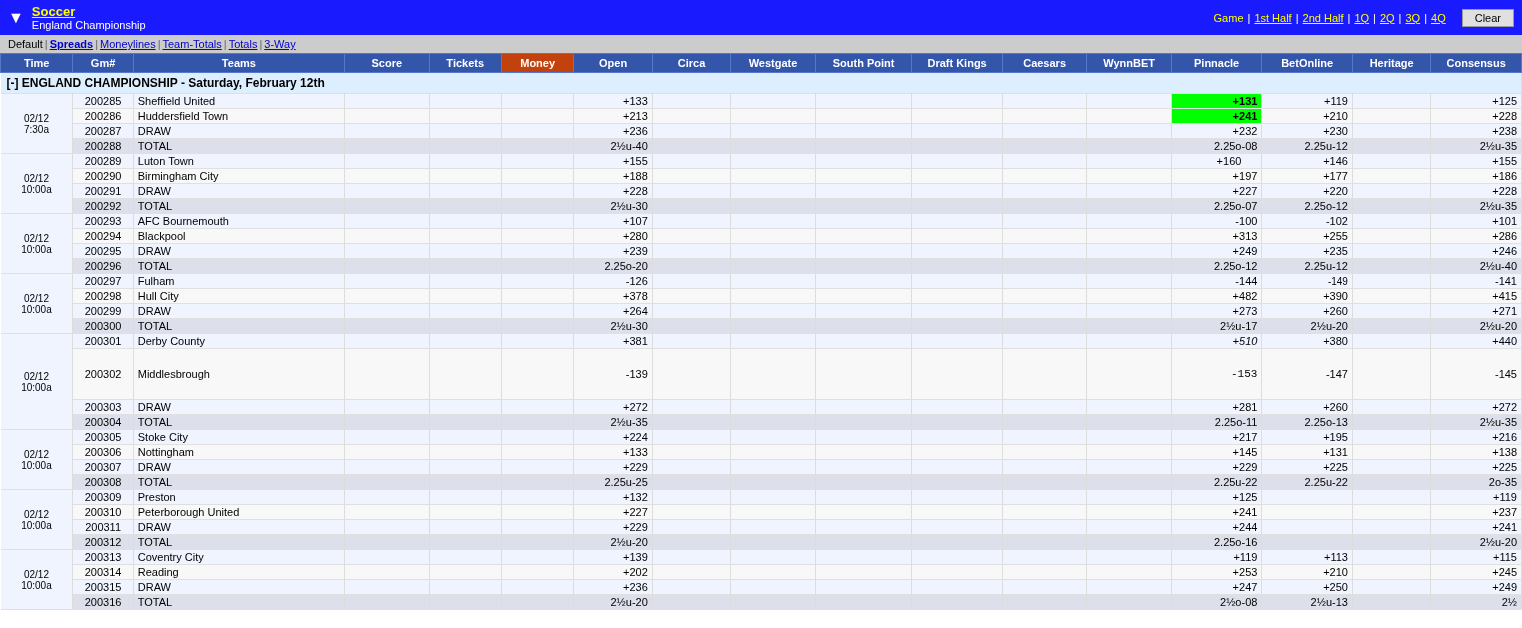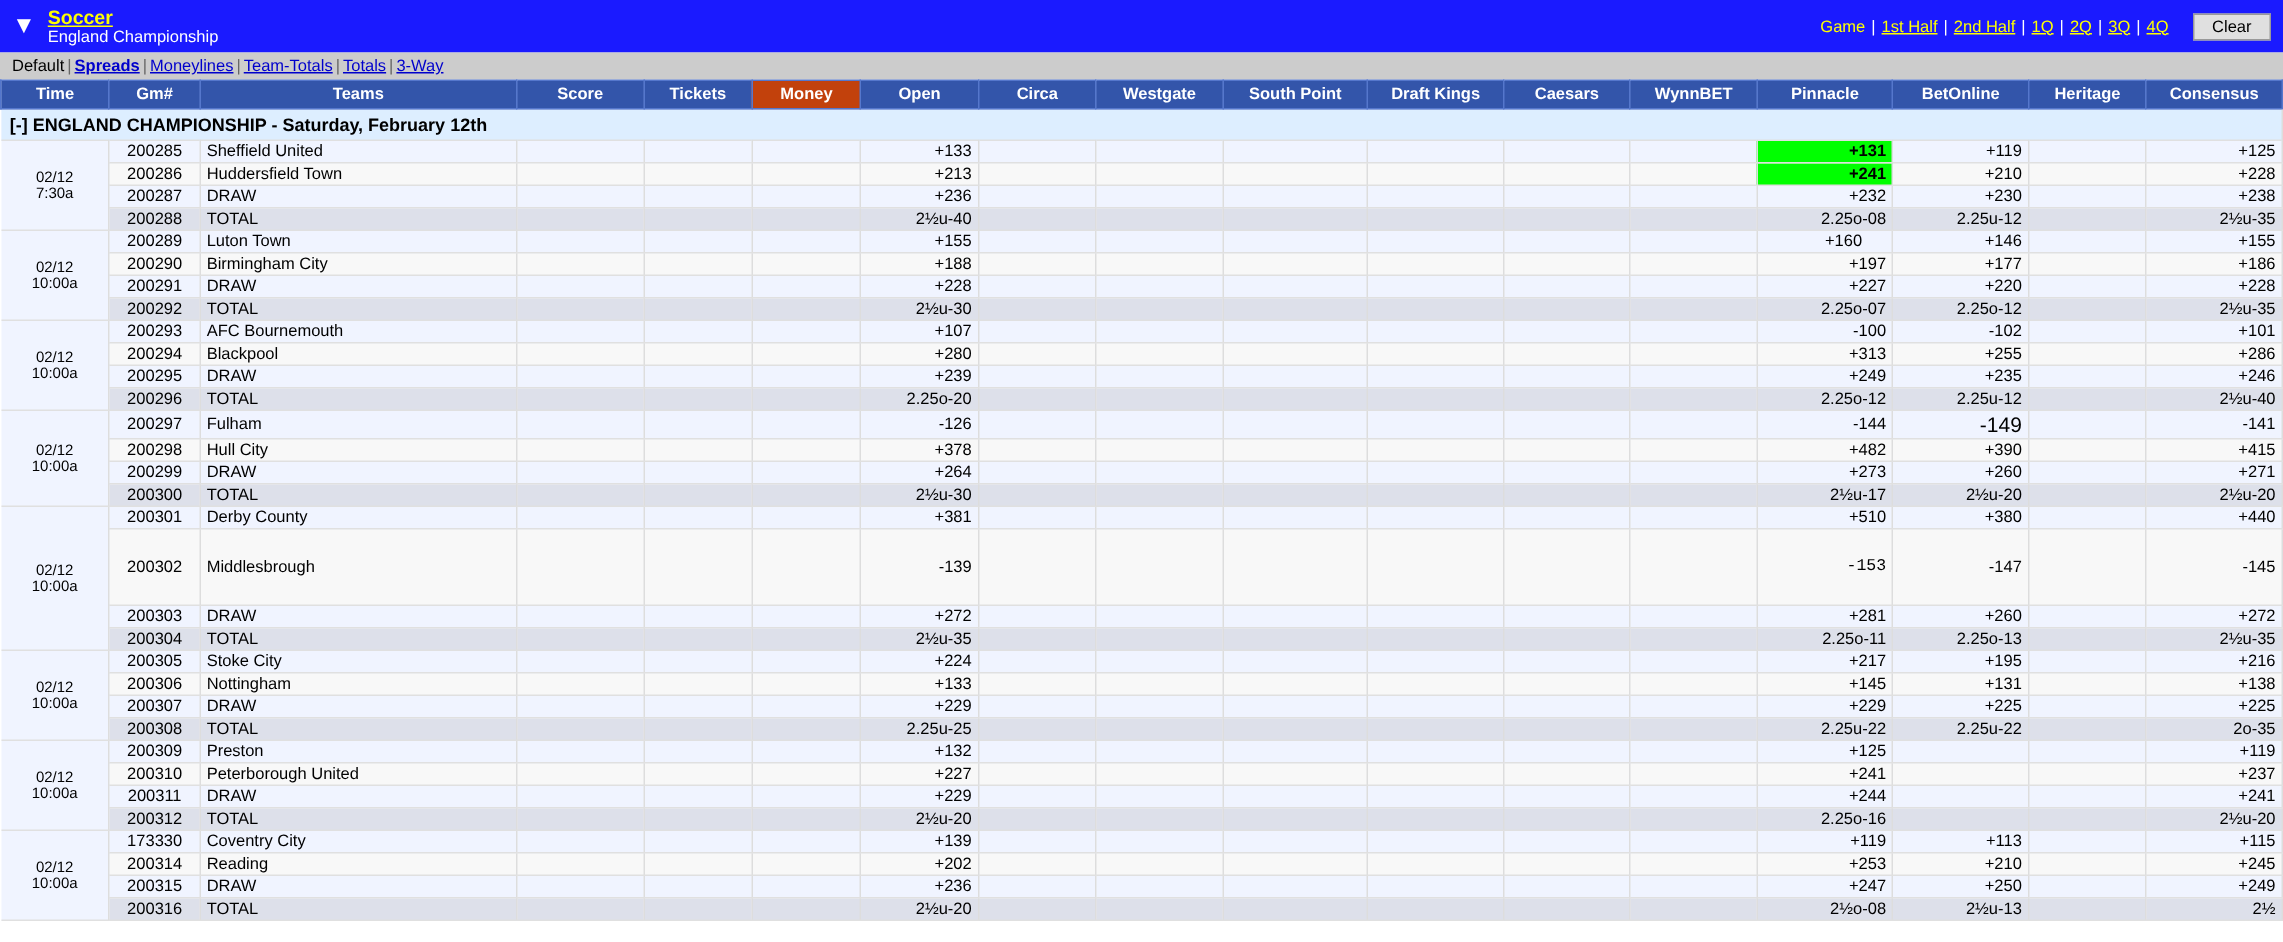--- a/index.html
+++ b/index.html
@@ -360,21 +360,21 @@
         <td style="padding: 1px 4px; border-right: 1px solid rgb(221, 221, 221); border-bottom: 1px solid rgb(224, 224, 224); text-align: right; white-space: nowrap; font-size: 11px;"></td>
         <td style="padding: 1px 4px; border-right: 1px solid rgb(221, 221, 221); border-bottom: 1px solid rgb(224, 224, 224); text-align: right; white-space: nowrap; font-size: 11px;"></td>
         <td style="padding: 1px 4px; border-right: 1px solid rgb(221, 221, 221); border-bottom: 1px solid rgb(224, 224, 224); text-align: right; white-space: nowrap; font-size: 11px;">-126</td>
         <td style="padding: 1px 4px; border-right: 1px solid rgb(221, 221, 221); border-bottom: 1px solid rgb(224, 224, 224); text-align: right; white-space: nowrap; font-size: 11px;"></td>
         <td style="padding: 1px 4px; border-right: 1px solid rgb(221, 221, 221); border-bottom: 1px solid rgb(224, 224, 224); text-align: right; white-space: nowrap; font-size: 11px;"></td>
         <td style="padding: 1px 4px; border-right: 1px solid rgb(221, 221, 221); border-bottom: 1px solid rgb(224, 224, 224); text-align: right; white-space: nowrap; font-size: 11px;"></td>
         <td style="padding: 1px 4px; border-right: 1px solid rgb(221, 221, 221); border-bottom: 1px solid rgb(224, 224, 224); text-align: right; white-space: nowrap; font-size: 11px;"></td>
         <td style="padding: 1px 4px; border-right: 1px solid rgb(221, 221, 221); border-bottom: 1px solid rgb(224, 224, 224); text-align: right; white-space: nowrap; font-size: 11px;"></td>
         <td style="padding: 1px 4px; border-right: 1px solid rgb(221, 221, 221); border-bottom: 1px solid rgb(224, 224, 224); text-align: right; white-space: nowrap; font-size: 11px;"></td>
         <td style="padding: 1px 4px; border-right: 1px solid rgb(221, 221, 221); border-bottom: 1px solid rgb(224, 224, 224); text-align: right; white-space: nowrap; font-size: 11px;">-144</td>
-        <td style="padding: 1px 4px; border-right: 1px solid rgb(221, 221, 221); border-bottom: 1px solid rgb(224, 224, 224); text-align: right; white-space: nowrap; font-size: 14px;">-149</td>
+        <td style="padding: 1px 4px; border-right: 1px solid rgb(221, 221, 221); border-bottom: 1px solid rgb(224, 224, 224); text-align: right; white-space: nowrap; font-size: 10px;">-149</td>
         <td style="padding: 1px 4px; border-right: 1px solid rgb(221, 221, 221); border-bottom: 1px solid rgb(224, 224, 224); text-align: right; white-space: nowrap; font-size: 11px;"></td>
         <td style="padding: 1px 4px; border-right: 1px solid rgb(221, 221, 221); border-bottom: 1px solid rgb(224, 224, 224); text-align: right; white-space: nowrap; font-size: 11px;">-141</td>
       </tr>
       <tr style="background: rgb(248, 248, 248);">
         <td style="padding: 1px 4px; border-right: 1px solid rgb(221, 221, 221); border-bottom: 1px solid rgb(224, 224, 224); text-align: center; white-space: nowrap; font-size: 11px;">200298</td>
         <td style="padding: 1px 4px; border-right: 1px solid rgb(221, 221, 221); border-bottom: 1px solid rgb(224, 224, 224); text-align: left; white-space: nowrap; font-size: 11px;">Hull City</td>
         <td style="padding: 1px 4px; border-right: 1px solid rgb(221, 221, 221); border-bottom: 1px solid rgb(224, 224, 224); text-align: right; white-space: nowrap; font-size: 11px;"></td>
         <td style="padding: 1px 4px; border-right: 1px solid rgb(221, 221, 221); border-bottom: 1px solid rgb(224, 224, 224); text-align: right; white-space: nowrap; font-size: 11px;"></td>
         <td style="padding: 1px 4px; border-right: 1px solid rgb(221, 221, 221); border-bottom: 1px solid rgb(224, 224, 224); text-align: right; white-space: nowrap; font-size: 11px;"></td>
         <td style="padding: 1px 4px; border-right: 1px solid rgb(221, 221, 221); border-bottom: 1px solid rgb(224, 224, 224); text-align: right; white-space: nowrap; font-size: 11px;">+378</td>
@@ -432,21 +432,21 @@
         <td style="padding: 1px 4px; border-right: 1px solid rgb(221, 221, 221); border-bottom: 1px solid rgb(224, 224, 224); text-align: right; white-space: nowrap; font-size: 11px;"></td>
         <td style="padding: 1px 4px; border-right: 1px solid rgb(221, 221, 221); border-bottom: 1px solid rgb(224, 224, 224); text-align: right; white-space: nowrap; font-size: 11px;"></td>
         <td style="padding: 1px 4px; border-right: 1px solid rgb(221, 221, 221); border-bottom: 1px solid rgb(224, 224, 224); text-align: right; white-space: nowrap; font-size: 11px;"></td>
         <td style="padding: 1px 4px; border-right: 1px solid rgb(221, 221, 221); border-bottom: 1px solid rgb(224, 224, 224); text-align: right; white-space: nowrap; font-size: 11px;">+381</td>
         <td style="padding: 1px 4px; border-right: 1px solid rgb(221, 221, 221); border-bottom: 1px solid rgb(224, 224, 224); text-align: right; white-space: nowrap; font-size: 11px;"></td>
         <td style="padding: 1px 4px; border-right: 1px solid rgb(221, 221, 221); border-bottom: 1px solid rgb(224, 224, 224); text-align: right; white-space: nowrap; font-size: 11px;"></td>
         <td style="padding: 1px 4px; border-right: 1px solid rgb(221, 221, 221); border-bottom: 1px solid rgb(224, 224, 224); text-align: right; white-space: nowrap; font-size: 11px;"></td>
         <td style="padding: 1px 4px; border-right: 1px solid rgb(221, 221, 221); border-bottom: 1px solid rgb(224, 224, 224); text-align: right; white-space: nowrap; font-size: 11px;"></td>
         <td style="padding: 1px 4px; border-right: 1px solid rgb(221, 221, 221); border-bottom: 1px solid rgb(224, 224, 224); text-align: right; white-space: nowrap; font-size: 11px;"></td>
         <td style="padding: 1px 4px; border-right: 1px solid rgb(221, 221, 221); border-bottom: 1px solid rgb(224, 224, 224); text-align: right; white-space: nowrap; font-size: 11px;"></td>
-        <td style="padding: 1px 4px; border-right: 1px solid rgb(221, 221, 221); border-bottom: 1px solid rgb(224, 224, 224); text-align: right; white-space: nowrap; font-size: 11px;">+510</td>
+        <td style="padding: 1px 4px; border-right: 1px solid rgb(221, 221, 221); border-bottom: 1px solid rgb(224, 224, 224); text-align: right; white-space: nowrap; font-size: 11px; font-style: italic;">+510</td>
         <td style="padding: 1px 4px; border-right: 1px solid rgb(221, 221, 221); border-bottom: 1px solid rgb(224, 224, 224); text-align: right; white-space: nowrap; font-size: 11px;">+380</td>
         <td style="padding: 1px 4px; border-right: 1px solid rgb(221, 221, 221); border-bottom: 1px solid rgb(224, 224, 224); text-align: right; white-space: nowrap; font-size: 11px;"></td>
         <td style="padding: 1px 4px; border-right: 1px solid rgb(221, 221, 221); border-bottom: 1px solid rgb(224, 224, 224); text-align: right; white-space: nowrap; font-size: 11px;">+440</td>
       </tr>
       <tr style="background: rgb(248, 248, 248);">
         <td style="padding: 1px 4px; border-right: 1px solid rgb(221, 221, 221); border-bottom: 1px solid rgb(224, 224, 224); text-align: center; white-space: nowrap; font-size: 11px;">200302</td>
         <td style="padding: 1px 4px; border-right: 1px solid rgb(221, 221, 221); border-bottom: 1px solid rgb(224, 224, 224); text-align: left; white-space: nowrap; font-size: 11px;">Middlesbrough</td>
         <td style="padding: 1px 4px; border-right: 1px solid rgb(221, 221, 221); border-bottom: 1px solid rgb(224, 224, 224); text-align: right; white-space: nowrap; font-size: 11px;"></td>
         <td style="padding: 1px 4px; border-right: 1px solid rgb(221, 221, 221); border-bottom: 1px solid rgb(224, 224, 224); text-align: right; white-space: nowrap; font-size: 11px;"></td>
         <td style="padding: 1px 4px; border-right: 1px solid rgb(221, 221, 221); border-bottom: 1px solid rgb(224, 224, 224); text-align: right; white-space: nowrap; font-size: 11px;"></td>
@@ -639,21 +639,21 @@
         <td style="padding: 1px 4px; border-right: 1px solid rgb(221, 221, 221); border-bottom: 1px solid rgb(224, 224, 224); text-align: right; white-space: nowrap; font-size: 11px;"></td>
         <td style="padding: 1px 4px; border-right: 1px solid rgb(221, 221, 221); border-bottom: 1px solid rgb(224, 224, 224); text-align: right; white-space: nowrap; font-size: 11px;"></td>
         <td style="padding: 1px 4px; border-right: 1px solid rgb(221, 221, 221); border-bottom: 1px solid rgb(224, 224, 224); text-align: right; white-space: nowrap; font-size: 11px;"></td>
         <td style="padding: 1px 4px; border-right: 1px solid rgb(221, 221, 221); border-bottom: 1px solid rgb(224, 224, 224); text-align: right; white-space: nowrap; font-size: 11px;">2.25o-16</td>
         <td style="padding: 1px 4px; border-right: 1px solid rgb(221, 221, 221); border-bottom: 1px solid rgb(224, 224, 224); text-align: right; white-space: nowrap; font-size: 11px;"></td>
         <td style="padding: 1px 4px; border-right: 1px solid rgb(221, 221, 221); border-bottom: 1px solid rgb(224, 224, 224); text-align: right; white-space: nowrap; font-size: 11px;"></td>
         <td style="padding: 1px 4px; border-right: 1px solid rgb(221, 221, 221); border-bottom: 1px solid rgb(224, 224, 224); text-align: right; white-space: nowrap; font-size: 11px;">2½u-20</td>
       </tr>
       <tr style="background: rgb(240, 244, 255);">
         <td rowspan="4" style="padding: 1px 4px; border-right: 1px solid rgb(221, 221, 221); border-bottom: 1px solid rgb(224, 224, 224); text-align: center; white-space: nowrap; font-size: 10px;">02/12<br>10:00a</td>
-        <td style="padding: 1px 4px; border-right: 1px solid rgb(221, 221, 221); border-bottom: 1px solid rgb(224, 224, 224); text-align: center; white-space: nowrap; font-size: 11px;">173330</td>
+        <td style="padding: 1px 4px; border-right: 1px solid rgb(221, 221, 221); border-bottom: 1px solid rgb(224, 224, 224); text-align: center; white-space: nowrap; font-size: 11px;">200313</td>
         <td style="padding: 1px 4px; border-right: 1px solid rgb(221, 221, 221); border-bottom: 1px solid rgb(224, 224, 224); text-align: left; white-space: nowrap; font-size: 11px;">Coventry City</td>
         <td style="padding: 1px 4px; border-right: 1px solid rgb(221, 221, 221); border-bottom: 1px solid rgb(224, 224, 224); text-align: right; white-space: nowrap; font-size: 11px;"></td>
         <td style="padding: 1px 4px; border-right: 1px solid rgb(221, 221, 221); border-bottom: 1px solid rgb(224, 224, 224); text-align: right; white-space: nowrap; font-size: 11px;"></td>
         <td style="padding: 1px 4px; border-right: 1px solid rgb(221, 221, 221); border-bottom: 1px solid rgb(224, 224, 224); text-align: right; white-space: nowrap; font-size: 11px;"></td>
         <td style="padding: 1px 4px; border-right: 1px solid rgb(221, 221, 221); border-bottom: 1px solid rgb(224, 224, 224); text-align: right; white-space: nowrap; font-size: 11px;">+139</td>
         <td style="padding: 1px 4px; border-right: 1px solid rgb(221, 221, 221); border-bottom: 1px solid rgb(224, 224, 224); text-align: right; white-space: nowrap; font-size: 11px;"></td>
         <td style="padding: 1px 4px; border-right: 1px solid rgb(221, 221, 221); border-bottom: 1px solid rgb(224, 224, 224); text-align: right; white-space: nowrap; font-size: 11px;"></td>
         <td style="padding: 1px 4px; border-right: 1px solid rgb(221, 221, 221); border-bottom: 1px solid rgb(224, 224, 224); text-align: right; white-space: nowrap; font-size: 11px;"></td>
         <td style="padding: 1px 4px; border-right: 1px solid rgb(221, 221, 221); border-bottom: 1px solid rgb(224, 224, 224); text-align: right; white-space: nowrap; font-size: 11px;"></td>
         <td style="padding: 1px 4px; border-right: 1px solid rgb(221, 221, 221); border-bottom: 1px solid rgb(224, 224, 224); text-align: right; white-space: nowrap; font-size: 11px;"></td>

